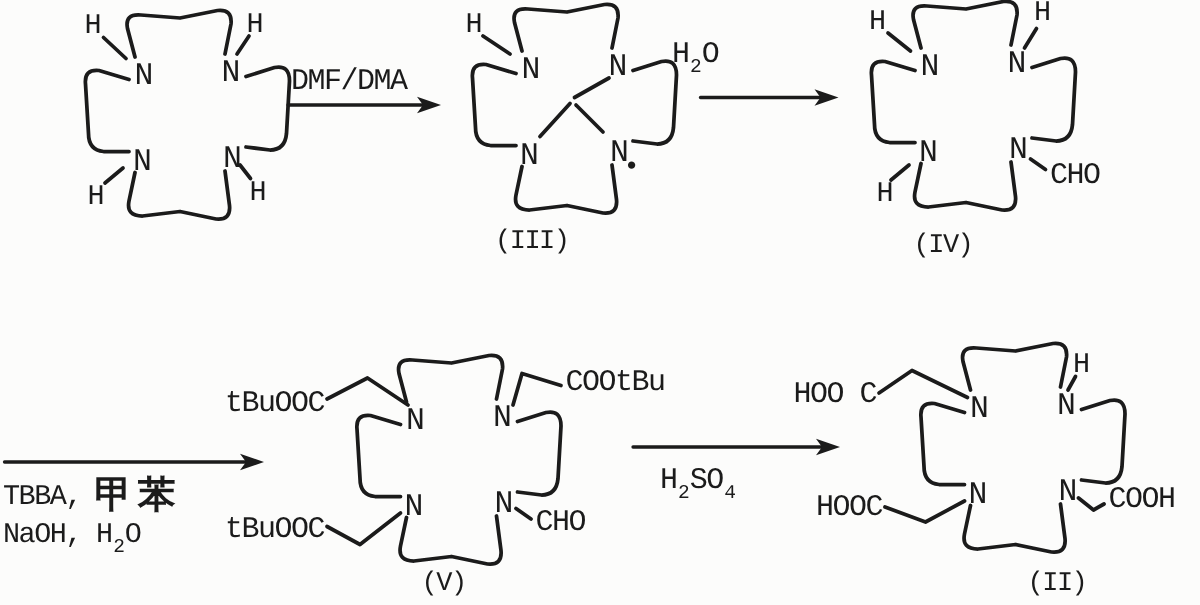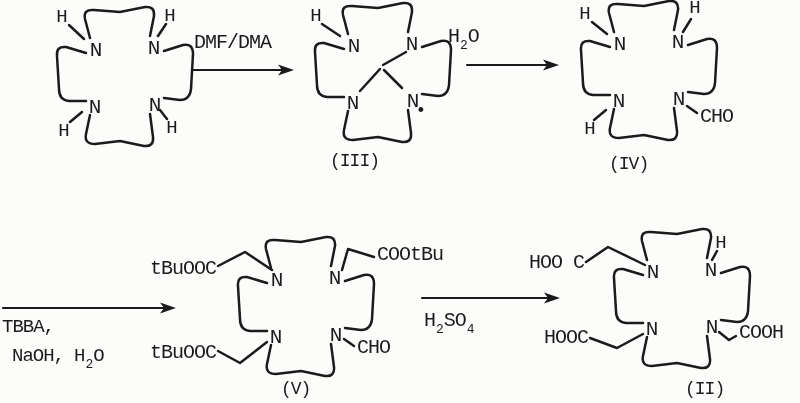--- a/index.html
+++ b/index.html
@@ -51,21 +51,21 @@
     <line class="bond" x1="116" y1="22" x2="108" y2="34"></line>
     <line class="bond" x1="20" y1="120" x2="32" y2="110"></line>
     <line class="bond" x1="117" y1="117" x2="110" y2="108"></line>
     <text class="atom-h" x="12" y="20" text-anchor="middle">H</text>
     <text class="atom-h" x="120" y="19" text-anchor="middle">H</text>
     <text class="atom-h" x="14" y="134" text-anchor="middle">H</text>
     <text class="atom-h" x="122" y="131" text-anchor="middle">H</text>
   </g>
 </svg>
 
-<div class="abs reagent" style="left:194px;top:32px">DMF/DMA</div>
+<div class="abs reagent" style="left:194px;top:44px">DMF/DMA</div>
 <svg class="arrow" style="left:191px;top:62px" width="104" height="16" viewBox="0 0 104 16">
   <line class="arrow-line" x1="1" y1="8" x2="91" y2="8"></line>
   <path class="arrow-head" d="M 103,8 L 87,2.5 L 91,8 L 87,13.5 Z"></path>
 </svg>
 
 <svg class="struct" style="left:303px;top:0" width="162" height="146" viewBox="0 0 162 146">
   <g transform="translate(5,-2)">
     <path class="ring" d="
       M 40,36 L 35,17 Q 33,7 44,8 L 70,10 L 95,5 Q 105,4 104,14 L 100,34
       M 114,49 L 133,43 Q 143,41 143,52 L 141,87 Q 140,98 130,98 L 114,96
@@ -113,22 +113,23 @@
   </g>
 </svg>
 <div class="abs caption" style="left:609px;top:154px">(IV)</div>
 
 <svg class="arrow" style="left:1px;top:300px" width="176" height="16" viewBox="0 0 176 16">
   <line class="arrow-line" x1="2" y1="8" x2="163" y2="8"></line>
   <path class="arrow-head" d="M 175,8 L 159,2.5 L 163,8 L 159,13.5 Z"></path>
 </svg>
 <div class="abs reagent reagent-sm rxn-line1" style="left:2px;top:317px">
   <span>TBBA,</span>
+  <span class="cjk">甲苯</span>
 </div>
-<div class="abs reagent reagent-sm" style="left:12px;top:346px"><span>NaOH,</span><span style="margin-left:10px">H</span><span class="sub">2</span><span>O</span></div>
+<div class="abs reagent reagent-sm" style="left:2px;top:346px"><span>NaOH,</span><span style="margin-left:10px">H</span><span class="sub">2</span><span>O</span></div>
 
 <svg class="struct" style="left:128px;top:230px" width="340" height="152" viewBox="0 0 340 152">
   <g transform="translate(103,2)">
     <path class="ring" d="
       M 40,36 L 35,17 Q 33,7 44,8 L 70,10 L 95,5 Q 105,4 104,14 L 100,34
       M 114,49 L 133,43 Q 143,41 143,52 L 141,87 Q 140,98 130,98 L 114,96
       M 100,112 L 103,135 Q 104,145 94,144 L 70,139 L 45,142 Q 34,142 36,132 L 40,113
       M 36,99 L 19,99 Q 9,98 9,87 L 7,54 Q 6,44 16,45 L 36,51"></path>
     <text class="atom-n" x="46" y="54" text-anchor="middle">N</text>
     <text class="atom-n" x="104" y="52" text-anchor="middle">N</text>
@@ -143,21 +144,21 @@
   <text class="grp" x="88" y="128" text-anchor="end">tBuOOC</text>
   <line class="bond" x1="216" y1="109" x2="226" y2="116"></line>
   <text class="grp" x="229" y="123">CHO</text>
 </svg>
 <div class="abs caption" style="left:281px;top:379px">(V)</div>
 
 <svg class="arrow" style="left:420px;top:290px" width="142" height="16" viewBox="0 0 142 16">
   <line class="arrow-line" x1="2" y1="8" x2="128" y2="8"></line>
   <path class="arrow-head" d="M 140,8 L 124,2.5 L 128,8 L 124,13.5 Z"></path>
 </svg>
-<div class="abs reagent" style="left:424px;top:310px"><span>H</span><span class="sub">2</span><span>SO</span><span class="sub">4</span></div>
+<div class="abs reagent" style="left:440px;top:310px"><span>H</span><span class="sub">2</span><span>SO</span><span class="sub">4</span></div>
 
 <svg class="struct" style="left:520px;top:225px" width="280" height="152" viewBox="0 0 280 152">
   <g transform="translate(87,-1)">
     <path class="ring" d="
       M 40,36 L 35,17 Q 33,7 44,8 L 70,10 L 95,5 Q 105,4 104,14 L 100,34
       M 114,49 L 133,43 Q 143,41 143,52 L 141,87 Q 140,98 130,98 L 114,96
       M 100,112 L 103,135 Q 104,145 94,144 L 70,139 L 45,142 Q 34,142 36,132 L 40,113
       M 36,99 L 19,99 Q 9,98 9,87 L 7,54 Q 6,44 16,45 L 36,51"></path>
     <text class="atom-n" x="46" y="54" text-anchor="middle">N</text>
     <text class="atom-n" x="104" y="52" text-anchor="middle">N</text>

